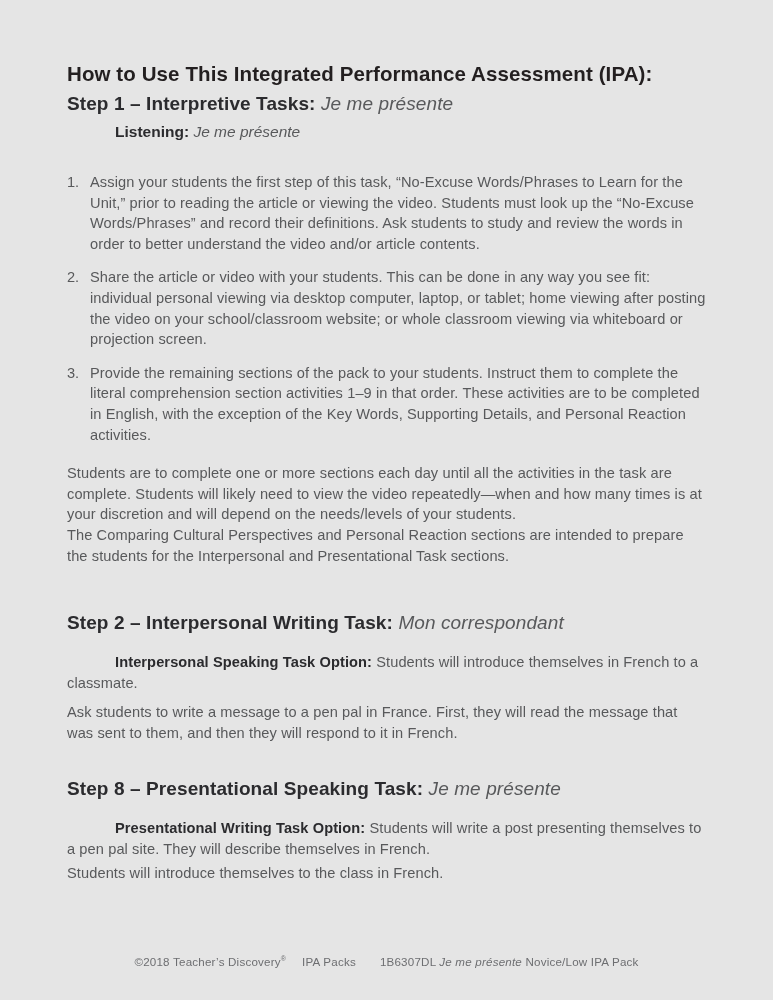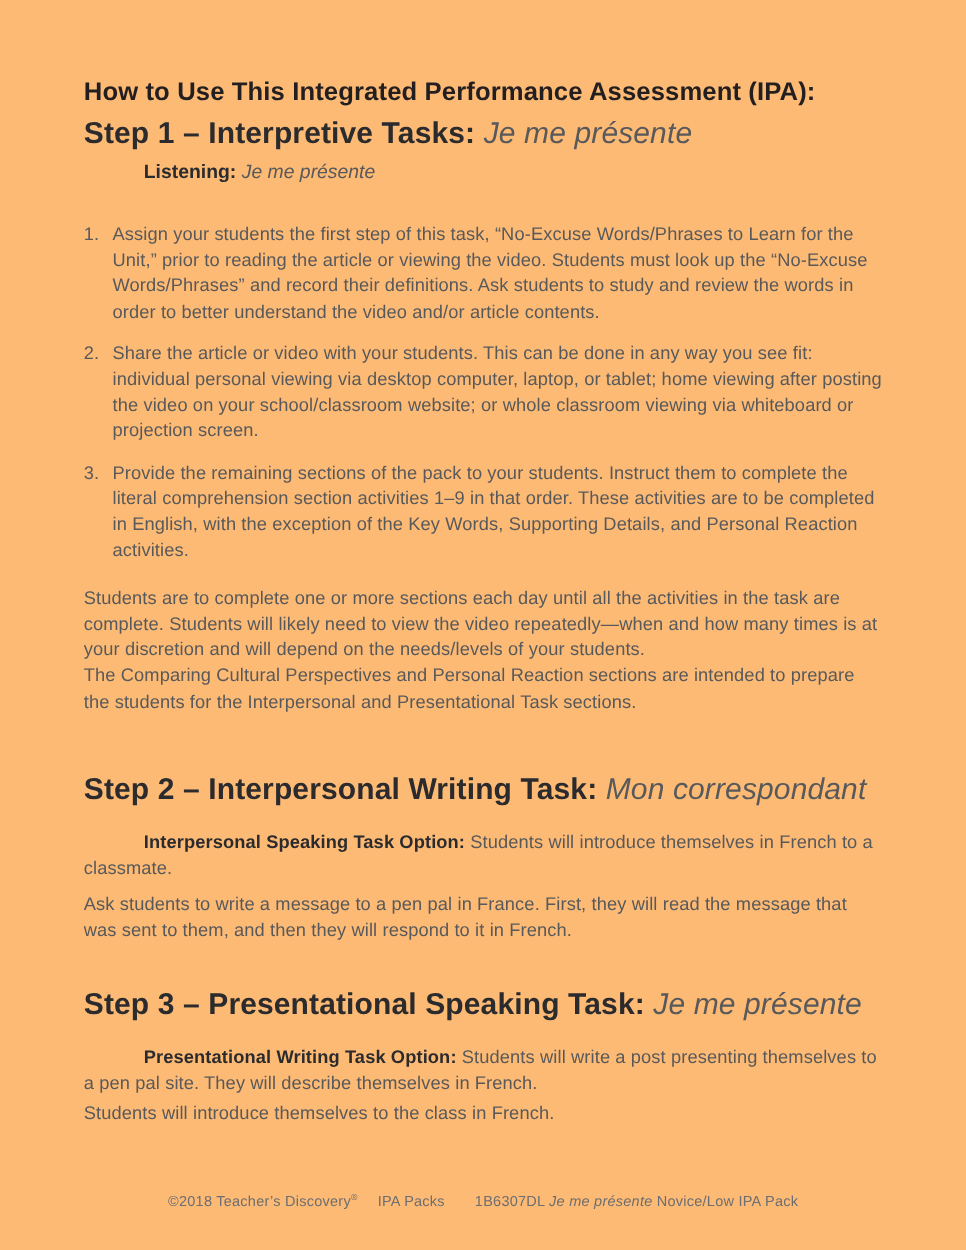--- a/index.html
+++ b/index.html
@@ -7,34 +7,34 @@
   body {
     width: 773px;
     height: 1000px;
     position: relative;
     font-family: "Liberation Sans", sans-serif;
     -webkit-font-smoothing: antialiased;
   }
   .page {
     width: 773px;
     height: 1000px;
-    background: #fdba74;
+    background: #e5e5e5;
     padding: 62px 66px 0 67px;
     position: relative;
     overflow: hidden;
   }
   .doc-title {
     font-size: 20.5px;
     font-weight: bold;
     color: #231f20;
     letter-spacing: 0.1px;
     margin-bottom: 7px;
   }
   .step-heading {
-    font-size: 24px;
+    font-size: 19px;
     font-weight: bold;
     color: #2b2b2e;
     letter-spacing: 0.1px;
   }
   .step-heading .h-italic {
     font-weight: normal;
     font-style: italic;
     color: #58595b;
   }
   .sub-line {
@@ -137,21 +137,21 @@
 
   <p class="body-text">The Comparing Cultural Perspectives and Personal Reaction sections are intended to prepare the students for the Interpersonal and Presentational Task sections.</p>
 
   <div class="section-step2">
     <h2 class="step-heading"><span>Step 2 – Interpersonal Writing Task:</span><span> </span><span class="h-italic">Mon correspondant</span></h2>
     <p class="body-text option-para"><span class="option-label">Interpersonal Speaking Task Option:</span><span> Students will introduce themselves in French to a classmate.</span></p>
     <p class="body-text para-tight">Ask students to write a message to a pen pal in France. First, they will read the message that was sent to them, and then they will respond to it in French.</p>
   </div>
 
   <div class="section-step3">
-    <h2 class="step-heading"><span>Step 3 – Presentational Speaking Task:</span><span> </span><span class="h-italic">Je me présente</span></h2>
+    <h2 class="step-heading"><span>Step 8 – Presentational Speaking Task:</span><span> </span><span class="h-italic">Je me présente</span></h2>
     <p class="body-text option-para"><span class="option-label">Presentational Writing Task Option:</span><span> Students will write a post presenting themselves to a pen pal site. They will describe themselves in French.</span></p>
     <p class="body-text step3-lead">Students will introduce themselves to the class in French.</p>
   </div>
 
   <div class="footer">
     <span class="seg"><span>©2018 Teacher’s Discovery</span><sup>®</sup></span>
     <span class="seg gap1">IPA Packs</span>
     <span class="seg gap2"><span>1B6307DL </span><span class="f-italic">Je me présente</span><span> Novice/Low IPA Pack</span></span>
   </div>
 

